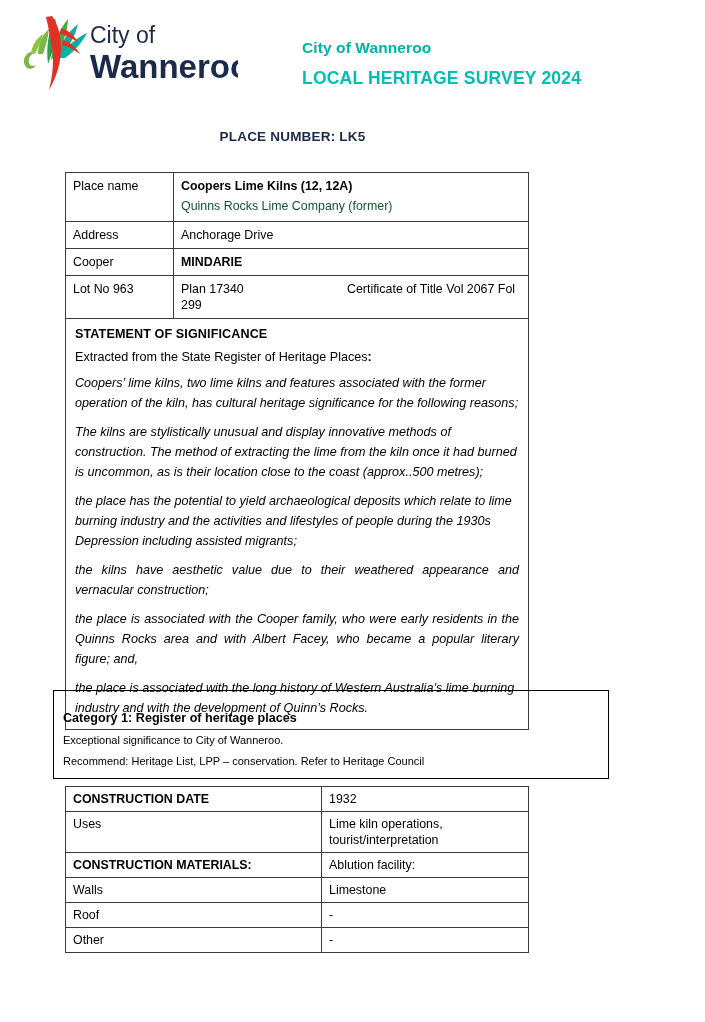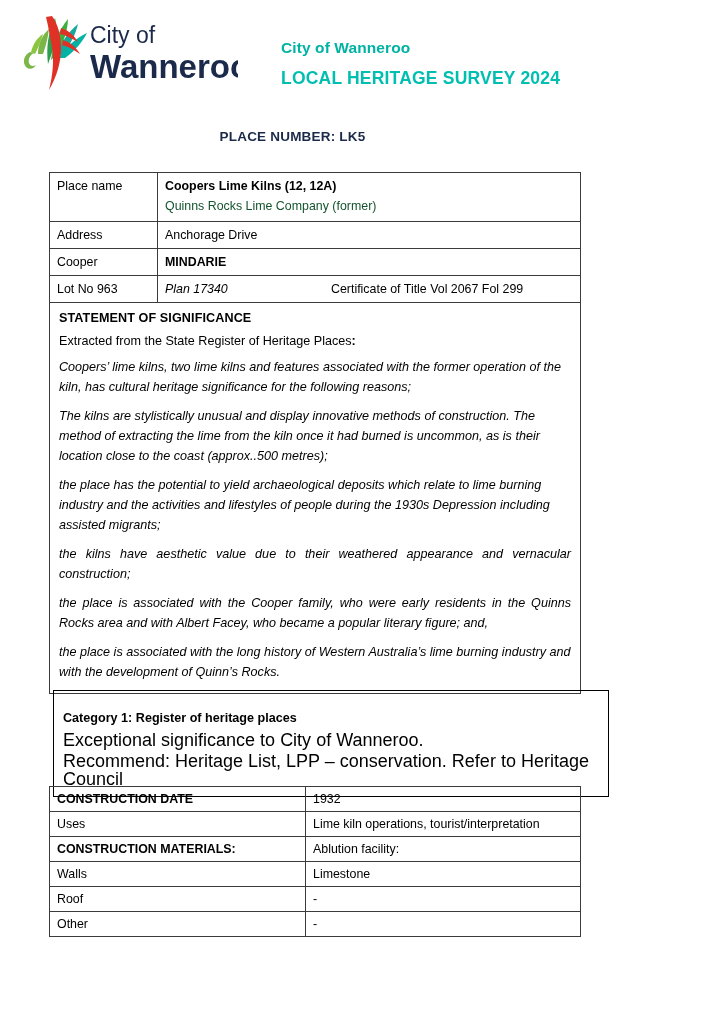--- a/index.html
+++ b/index.html
@@ -25,21 +25,21 @@
     position: absolute;
     left: 8px;
     top: 8px;
     width: 230px;
     height: 84px;
   }
   .logo svg { display: block; }
 
   .header-titles {
     position: absolute;
-    left: 281px;
+    left: 302px;
     top: 38px;
   }
   .title-line1 {
     color: #00b3a4;
     font-size: 15.5px;
     font-weight: bold;
     letter-spacing: 0.1px;
     line-height: 20px;
     white-space: nowrap;
   }
@@ -63,22 +63,22 @@
     box-sizing: border-box;
     color: #1b2a4a;
     font-size: 13.5px;
     font-weight: bold;
     letter-spacing: 0.2px;
   }
 
   
   .doc-table {
     position: absolute;
-    left: 49px;
-    width: 532px;
+    left: 65px;
+    width: 464px;
     border-collapse: collapse;
     table-layout: fixed;
     padding-left: 12px;
   }
   .doc-table td {
     border: 1px solid #3b3b3b;
     padding: 5px 7px 5px 7px;
     font-size: 12.4px;
     line-height: 16px;
     vertical-align: top;
@@ -124,21 +124,21 @@
     box-sizing: border-box;
     border: 1px solid #000000;
     padding: 20px 9px 8px 9px;
   }
   .cat-title {
     font-weight: bold;
     font-size: 12.6px;
     margin-bottom: 6px;
   }
   .cat-line {
-    font-size: 18px;
+    font-size: 11px;
     line-height: 18px;
     margin-bottom: 3px;
   }
   .cat-line:last-child { margin-bottom: 0; }
 
   
   #construction-table { top: 786px; }
   #construction-table td { padding: 4px 7px; line-height: 16px; }
   #construction-table .col-label2 { width: 256px; }
 </style>
@@ -195,21 +195,21 @@
       <td>Address</td>
       <td>Anchorage Drive</td>
     </tr>
     <tr>
       <td>Cooper</td>
       <td class="b">MINDARIE</td>
     </tr>
     <tr>
       <td>Lot No 963</td>
       <td>
-        <span style="display:inline-block;width:166px;font-style:italic;">Plan 17340</span><span>Certificate of Title Vol 2067 Fol 299</span>
+        <span style="display:inline-block;width:166px;">Plan 17340</span><span>Certificate of Title Vol 2067 Fol 299</span>
       </td>
     </tr>
     <tr>
       <td class="sos-cell" colspan="2">
         <div class="sos-title">STATEMENT OF SIGNIFICANCE</div>
         <div class="sos-intro"><span>Extracted from the State Register of Heritage Places</span><span class="colon">:</span></div>
         <p class="sos-p nojust">Coopers’ lime kilns, two lime kilns and features associated with the former operation of the kiln, has cultural heritage significance for the following reasons;</p>
         <p class="sos-p nojust">The kilns are stylistically unusual and display innovative methods of construction. The method of extracting the lime from the kiln once it had burned is uncommon, as is their location close to the coast (approx..500 metres);</p>
         <p class="sos-p nojust">the place has the potential to yield archaeological deposits which relate to lime burning industry and the activities and lifestyles of people during the 1930s Depression including assisted migrants;</p>
         <p class="sos-p">the kilns have aesthetic value due to their weathered appearance and vernacular construction;</p>

